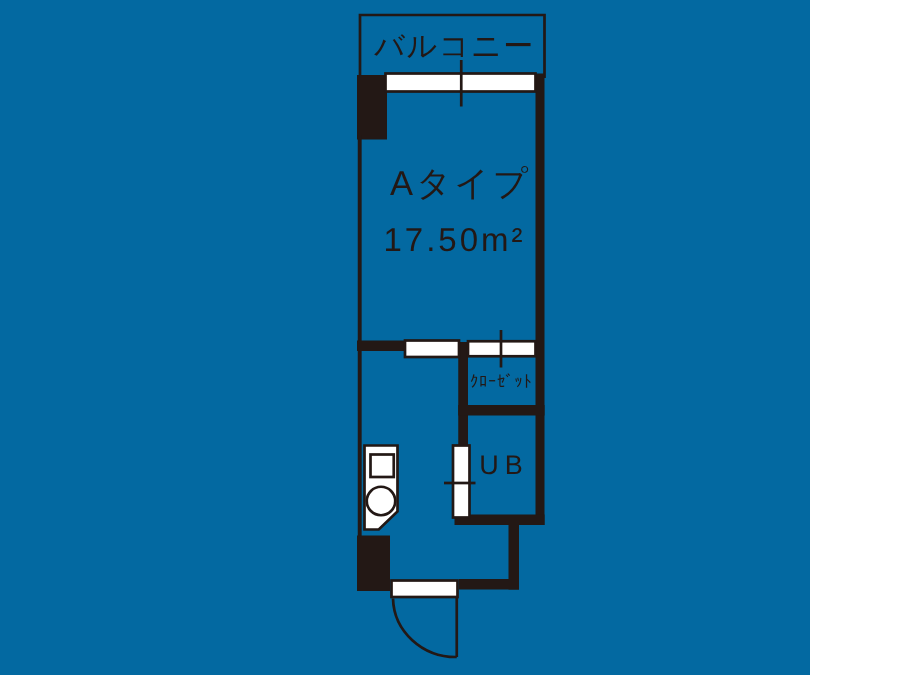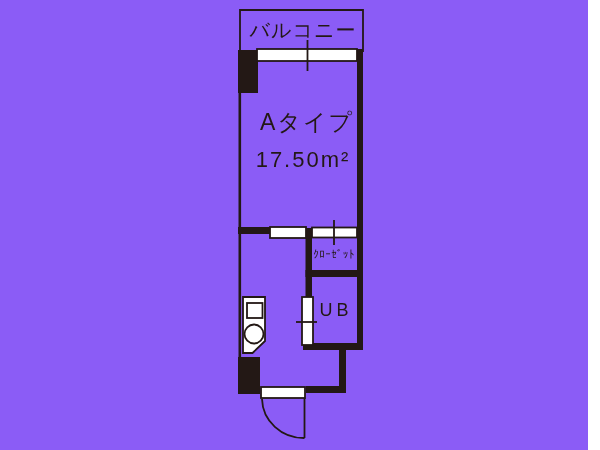--- a/index.html
+++ b/index.html
@@ -2,23 +2,23 @@
 <html><head>
 <meta charset="utf-8">
 <style>
   html, body {
     margin: 0;
     padding: 0;
     background: #ffffff;
   }
   .stage {
     position: relative;
-    width: 588px;
+    width: 540px;
     height: 450px;
-    background: #8b5cf6;
+    background: #0369a1;
     overflow: hidden;
     font-family: "Liberation Sans", "DejaVu Sans", sans-serif;
   }
   svg.plan { display: block; }
 
   
   .wall      { fill: #231815; stroke: none; }
   .thin-line { fill: none; stroke: #231815; stroke-width: 1.8; }
   .fixture   { fill: #ffffff; stroke: #231815; stroke-width: 1.8; }
 

